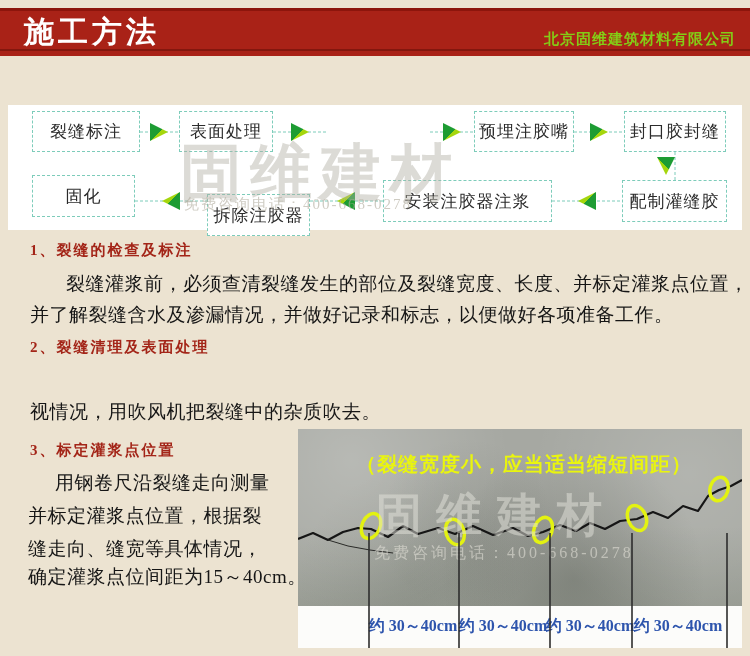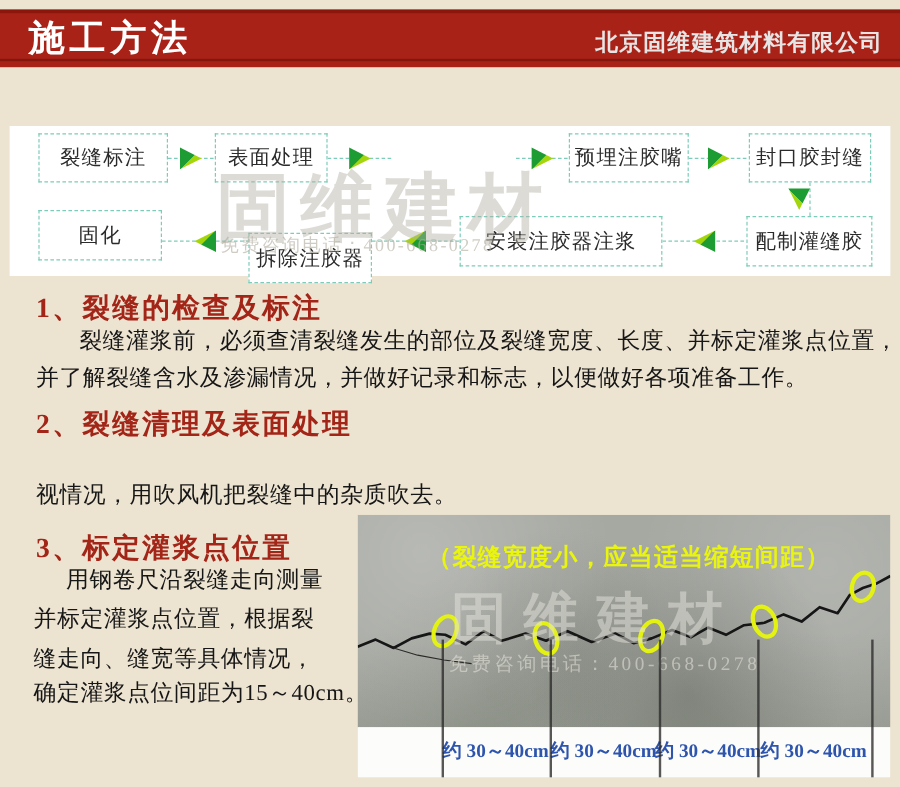--- a/index.html
+++ b/index.html
@@ -17,21 +17,21 @@
     position:absolute;left:0;bottom:5px;width:100%;height:2px;
     background:rgba(70,5,0,.38);
   }
   .header-title{
     position:absolute;left:24px;top:1px;
     color:#fff;font-size:30px;font-weight:bold;letter-spacing:4px;
     font-family:"Liberation Sans","DejaVu Sans",sans-serif;
   }
   .header-company{
     position:absolute;right:14px;bottom:7px;
-    color:#e5e5e5;font-size:19px;font-weight:bold;letter-spacing:1px;
+    color:#84cc16;font-size:15px;font-weight:bold;letter-spacing:1px;
     font-family:"Liberation Sans","DejaVu Sans",sans-serif;
   }
   
   .intro{
     position:absolute;left:8px;top:66px;
     font-size:20px;font-weight:bold;color:#474038;letter-spacing:1px;
   }
   
   .flowchart{
     position:absolute;left:8px;top:105px;width:734px;height:125px;
@@ -48,21 +48,21 @@
     position:absolute;left:172px;top:26px;z-index:3;pointer-events:none;
     font-size:62px;font-weight:bold;letter-spacing:8px;
     color:rgba(178,175,163,.45);white-space:nowrap;
   }
   .fc-watermark-phone{
     position:absolute;left:176px;top:90px;z-index:3;pointer-events:none;
     font-size:15px;letter-spacing:2px;color:rgba(178,172,158,.62);white-space:nowrap;
   }
   
   .sec-heading{
-    position:absolute;font-size:23px;font-weight:bold;color:#a32518;
+    position:absolute;font-size:15px;font-weight:bold;color:#a32518;
     letter-spacing:2px;white-space:nowrap;
   }
   .sec-line{
     position:absolute;font-size:19px;color:#161616;
     letter-spacing:0.5px;white-space:nowrap;
   }
   
   .photo{
     position:absolute;left:298px;top:429px;width:444px;height:219px;
     overflow:hidden;

